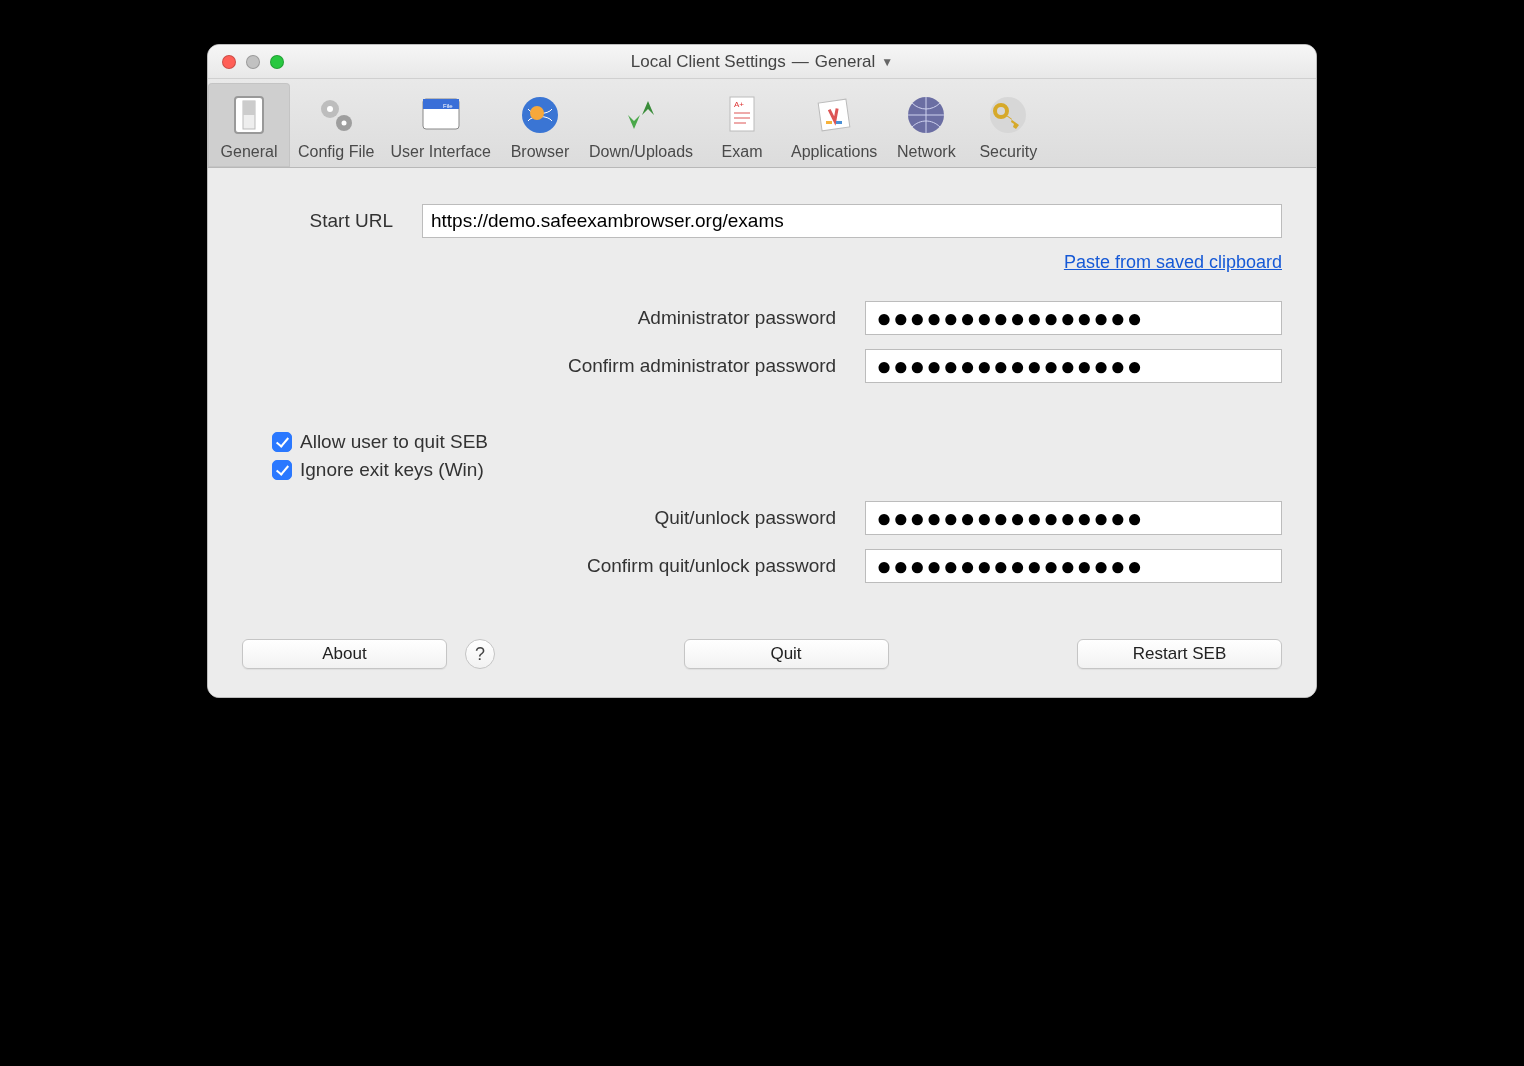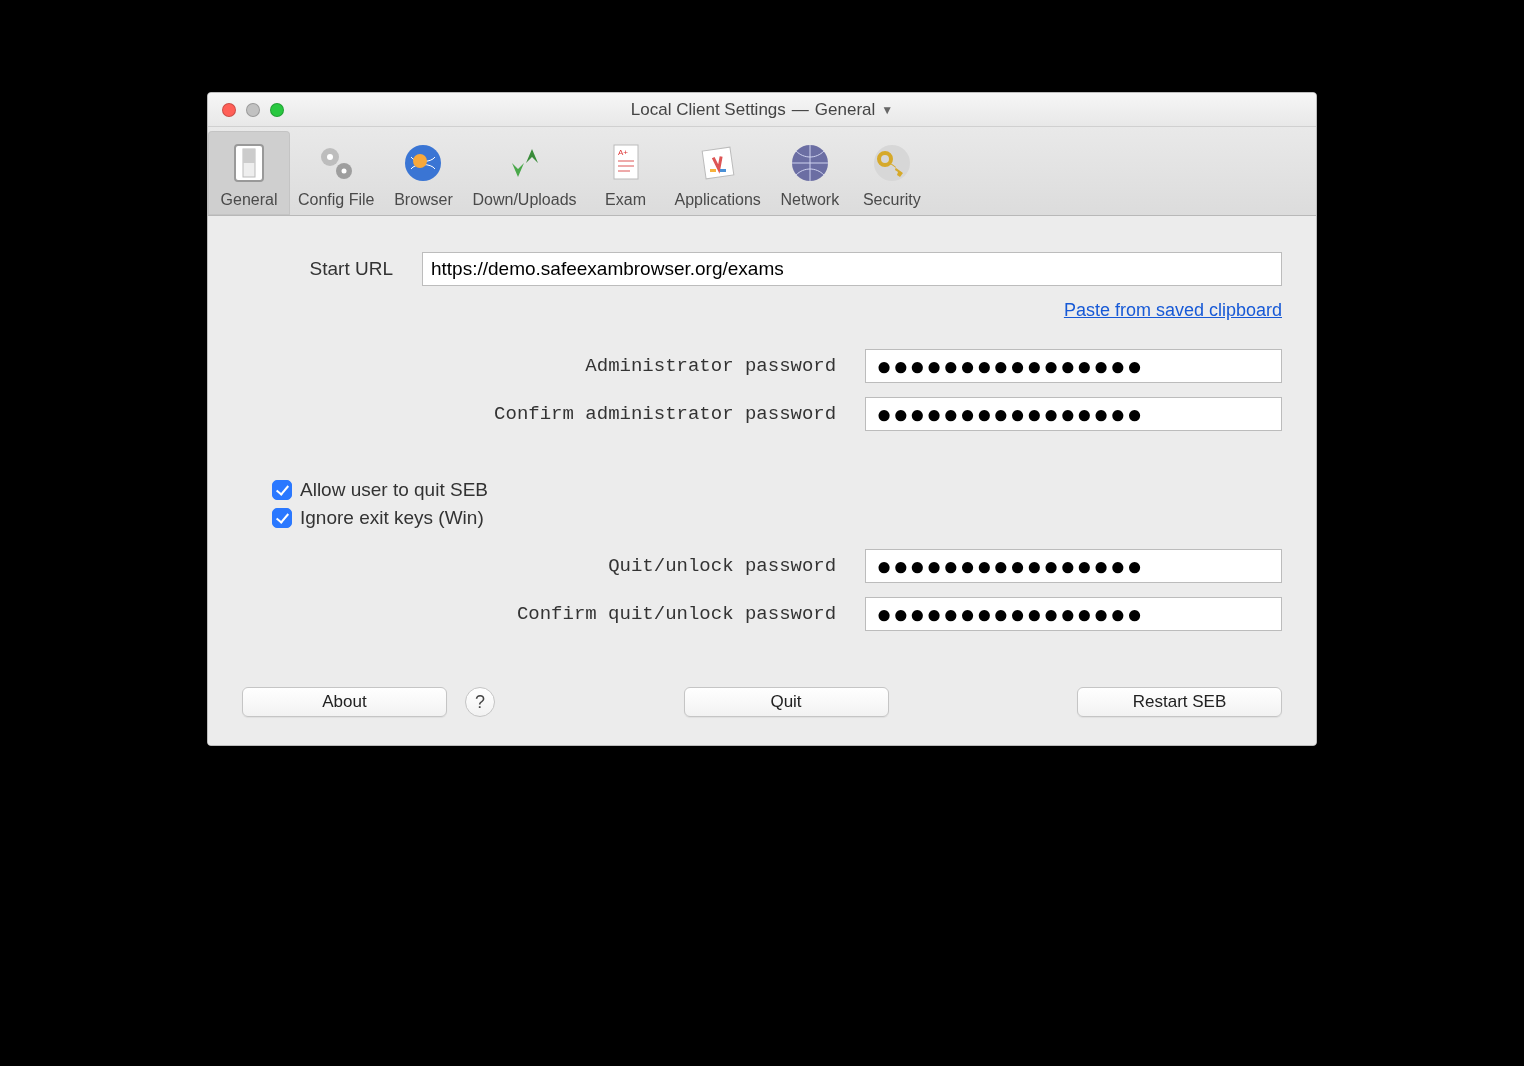--- a/index.html
+++ b/index.html
@@ -8,23 +8,23 @@
     background: #000;
     font-family: -apple-system, "Helvetica Neue", Arial, sans-serif;
     font-size: 18px;
     color: #333;
     display: flex;
     align-items: flex-start;
     justify-content: center;
   }
   .window {
     width: 1110px;
-    margin-top: 92px;
+    margin-top: 44px;
     background: #ececec;
-    border-radius: 4px;
+    border-radius: 12px;
     box-shadow: 0 20px 60px rgba(0,0,0,0.5);
     overflow: hidden;
     border: 1px solid #bcbcbc;
   }
   .titlebar {
     height: 34px;
     background: linear-gradient(#f6f6f6, #e8e8e8);
     display: flex;
     align-items: center;
     position: relative;
@@ -107,21 +107,21 @@
     border: 1px solid #bcbcbc;
     background: #fff;
   }
   .paste-link {
     color: #1659d6;
     text-decoration: underline;
     font-size: 18px;
     cursor: pointer;
   }
   .spacer { height: 28px; }
-  .pw-row label.field-label { width: 640px; font-family: Liberation Mono, monospace; }
+  .pw-row label.field-label { width: 640px; }
   .pw-input {
     width: 428px;
     height: 34px;
     font-size: 26px;
     letter-spacing: 1px;
     padding: 0 10px;
     border: 1px solid #bcbcbc;
     background: #fff;
   }
   .checkbox-row {
@@ -217,20 +217,30 @@
             <circle cx="18" cy="18" r="3" fill="#fff"></circle>
             <circle cx="32" cy="32" r="8" fill="#9e9e9e"></circle>
             <circle cx="32" cy="32" r="2.5" fill="#fff"></circle>
           </svg>
         </div>
         <span>Config File</span>
       </div>
       <div class="toolbar-item">
         <div class="icon-slot">
           <svg viewBox="0 0 48 48">
+            <rect x="6" y="8" width="36" height="30" rx="3" fill="#fff" stroke="#888"></rect>
+            <rect x="6" y="8" width="36" height="10" fill="#3a6fd8"></rect>
+            <text x="26" y="17" font-size="6" fill="#fff">File</text>
+          </svg>
+        </div>
+        <span>User Interface</span>
+      </div>
+      <div class="toolbar-item">
+        <div class="icon-slot">
+          <svg viewBox="0 0 48 48">
             <circle cx="24" cy="24" r="18" fill="#3a75d4"></circle>
             <path d="M12 18c4 6 20 6 24 0M12 30c4-6 20-6 24 0" stroke="#fff" stroke-width="1" fill="none"></path>
             <circle cx="21" cy="22" r="7" fill="#f7a83b"></circle>
           </svg>
         </div>
         <span>Browser</span>
       </div>
       <div class="toolbar-item">
         <div class="icon-slot">
           <svg viewBox="0 0 48 48">

